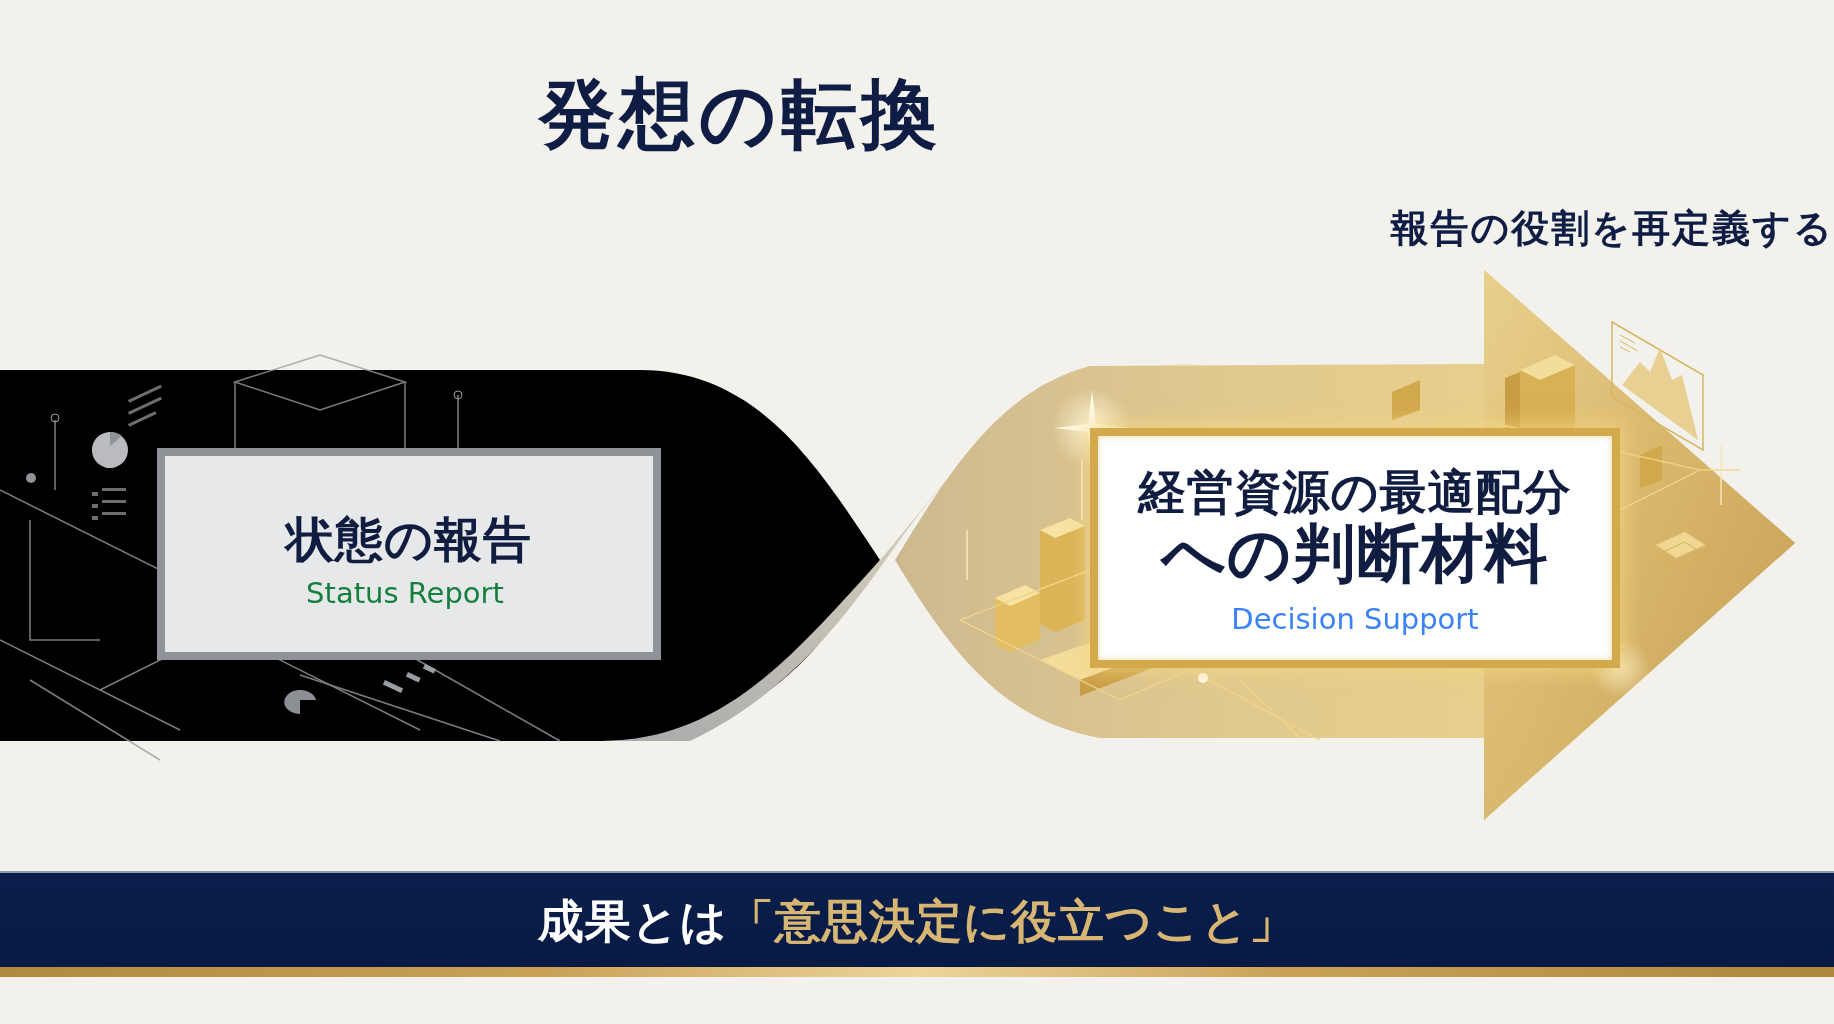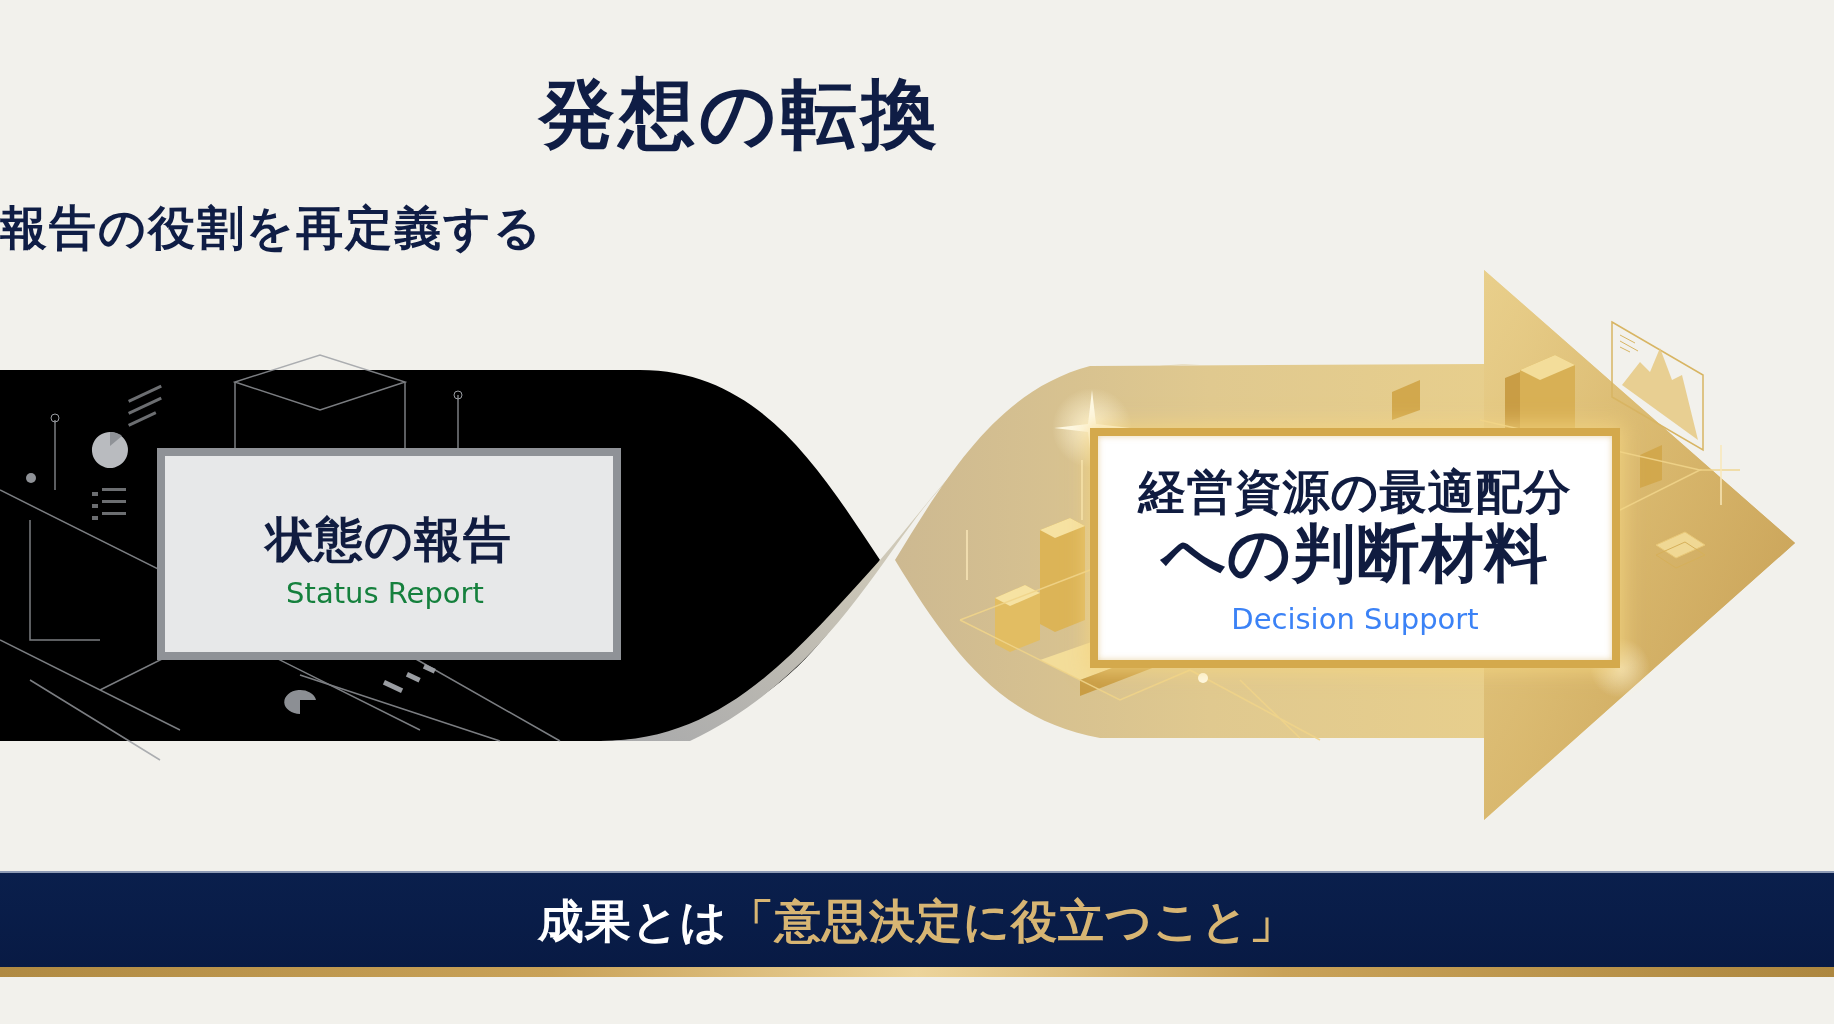--- a/index.html
+++ b/index.html
@@ -6,29 +6,29 @@
   body {
     width:1834px; height:1024px; overflow:hidden; position:relative;
     background:#f2f1ec;
     font-family:"DejaVu Sans", "Liberation Sans", sans-serif;
   }
   .title {
     position:absolute; left:0; top:66px; width:1480px; text-align:center;
     font-size:76px; font-weight:bold; color:#0f1d45; letter-spacing:4px; line-height:96px;
   }
   .subtitle {
-    position:absolute; left:0; top:188px; width:1834px; text-align:left;
-    font-size:47px; font-weight:bold; color:#0f1d45; letter-spacing:2px; line-height:80px;
+    position:absolute; left:0; top:188px; width:1834px; text-align:right;
+    font-size:38px; font-weight:bold; color:#0f1d45; letter-spacing:2px; line-height:80px;
   }
   svg.flow { position:absolute; left:0; top:0; }
   .box {
     position:absolute; box-sizing:border-box; text-align:center;
   }
   .box-gray {
-    left:157px; top:448px; width:464px; height:212px;
+    left:157px; top:448px; width:504px; height:212px;
     background:#e7e8e9; border:8px solid #8f9297;
   }
   .box-gray .jp {
     position:absolute; left:0; right:0; top:52px;
     font-size:48px; font-weight:bold; color:#101c40; letter-spacing:1px;
   }
   .box-gray .en {
     position:absolute; left:0; right:8px; top:120px;
     font-size:29px; color:#15803d;
   }

